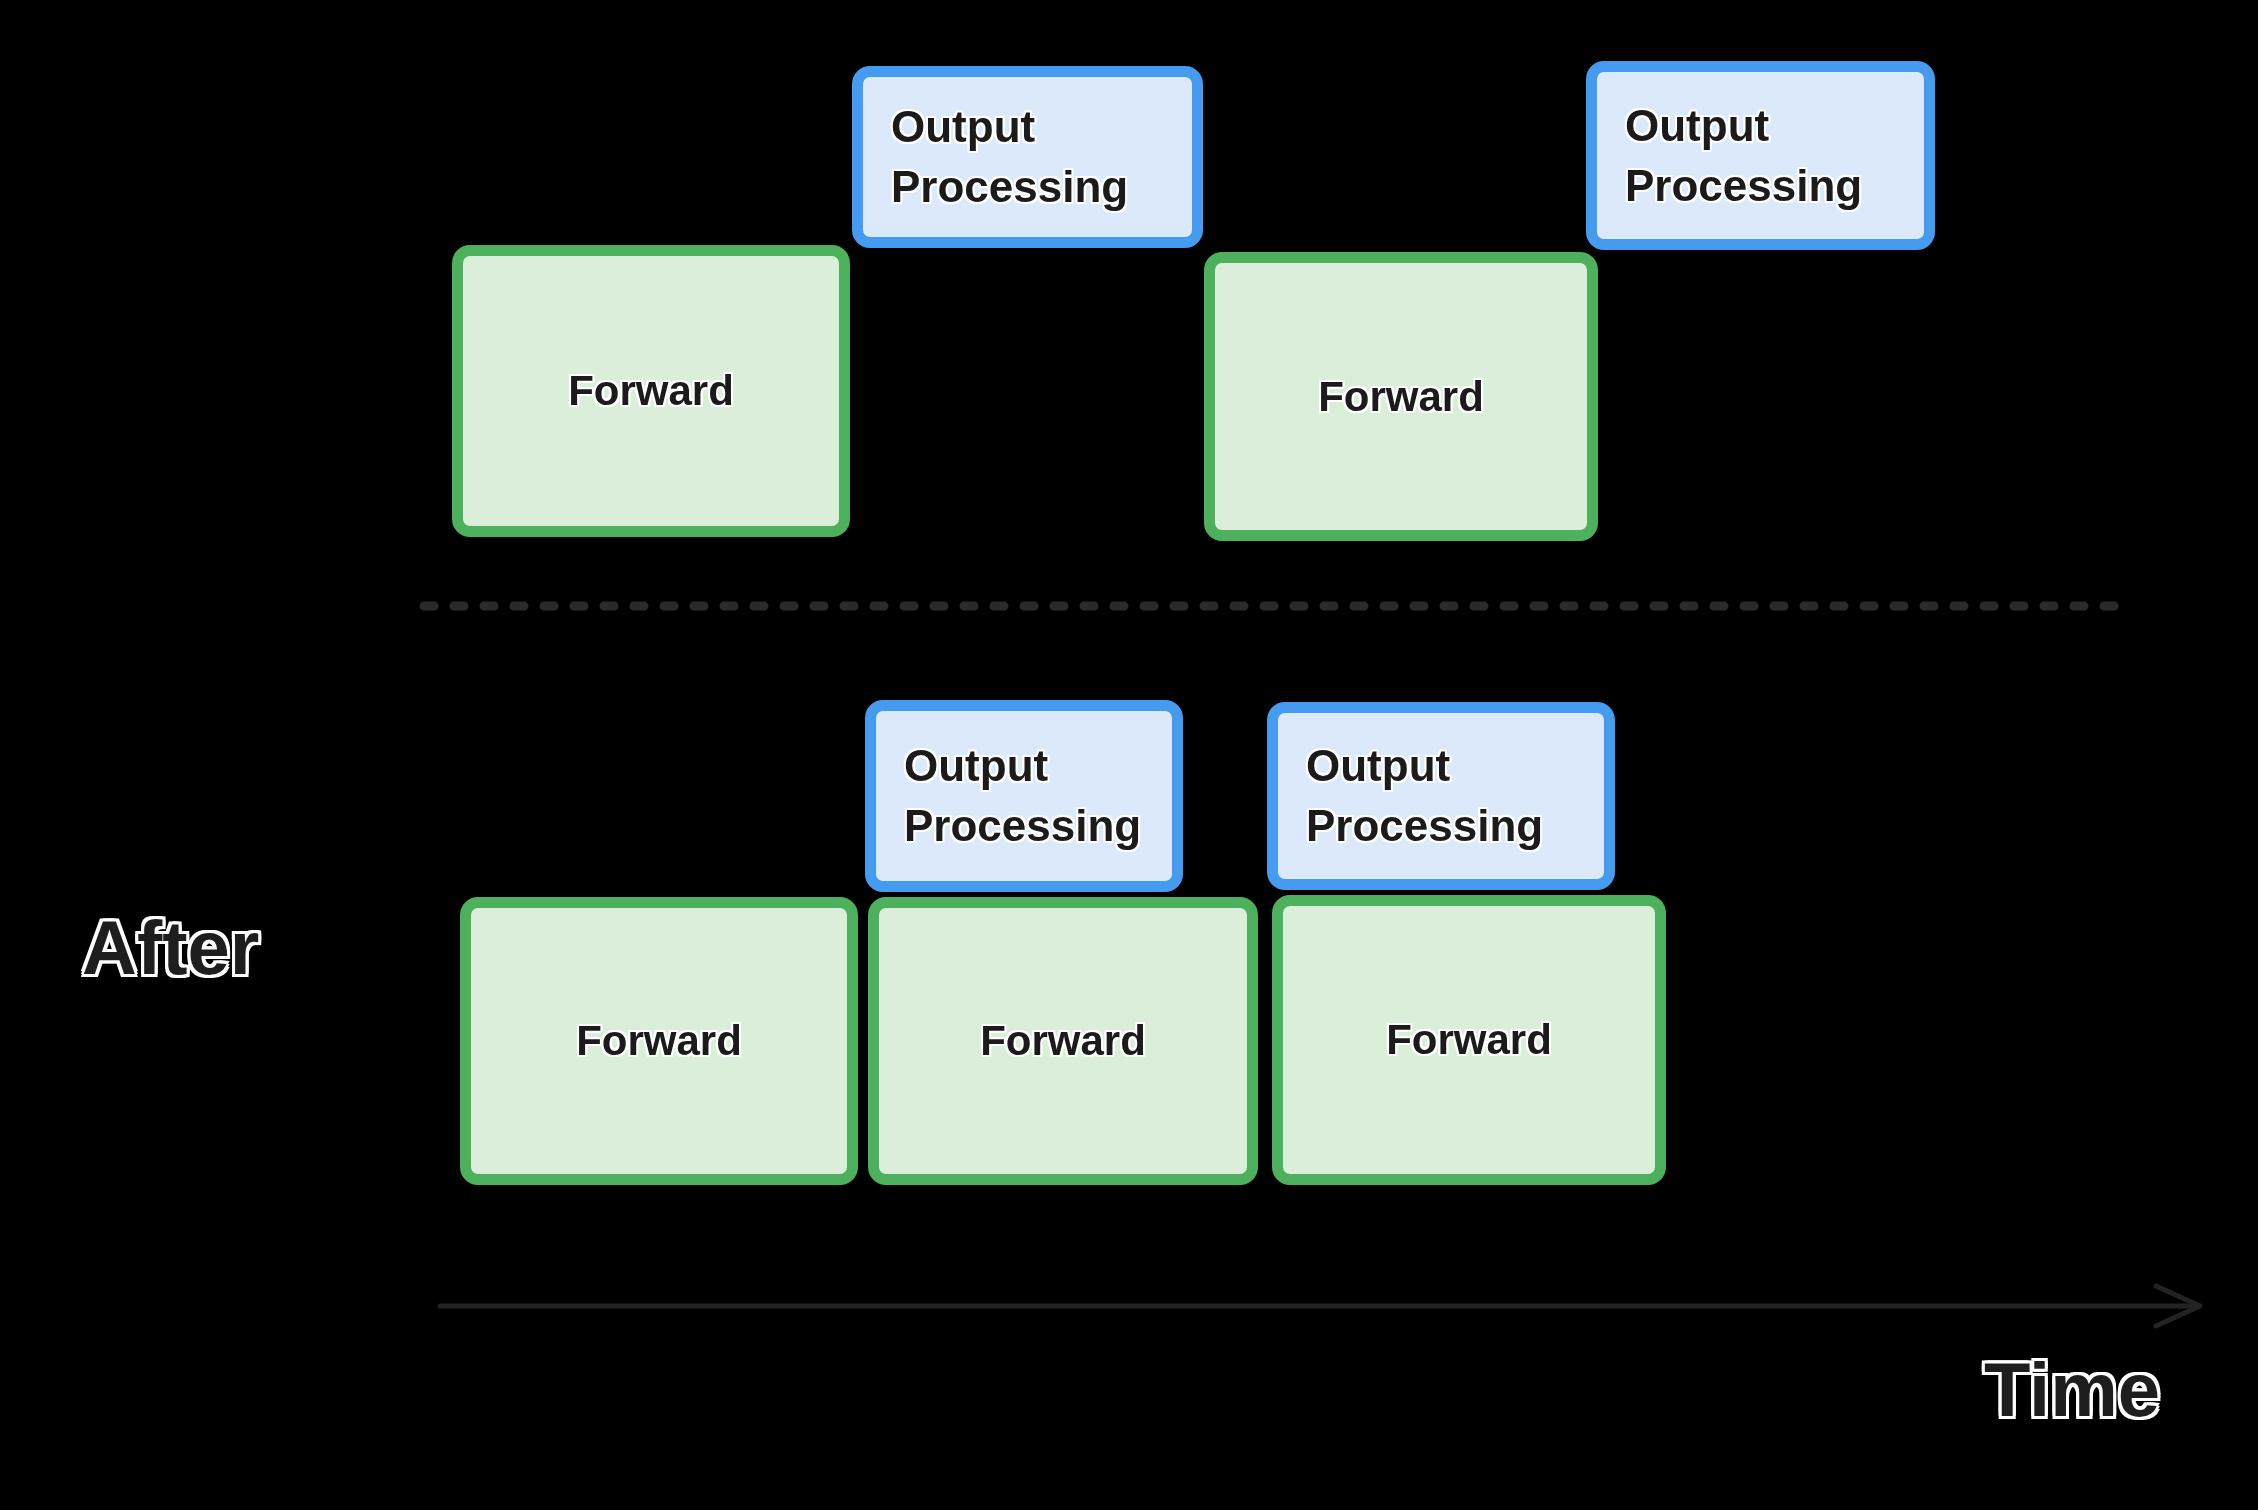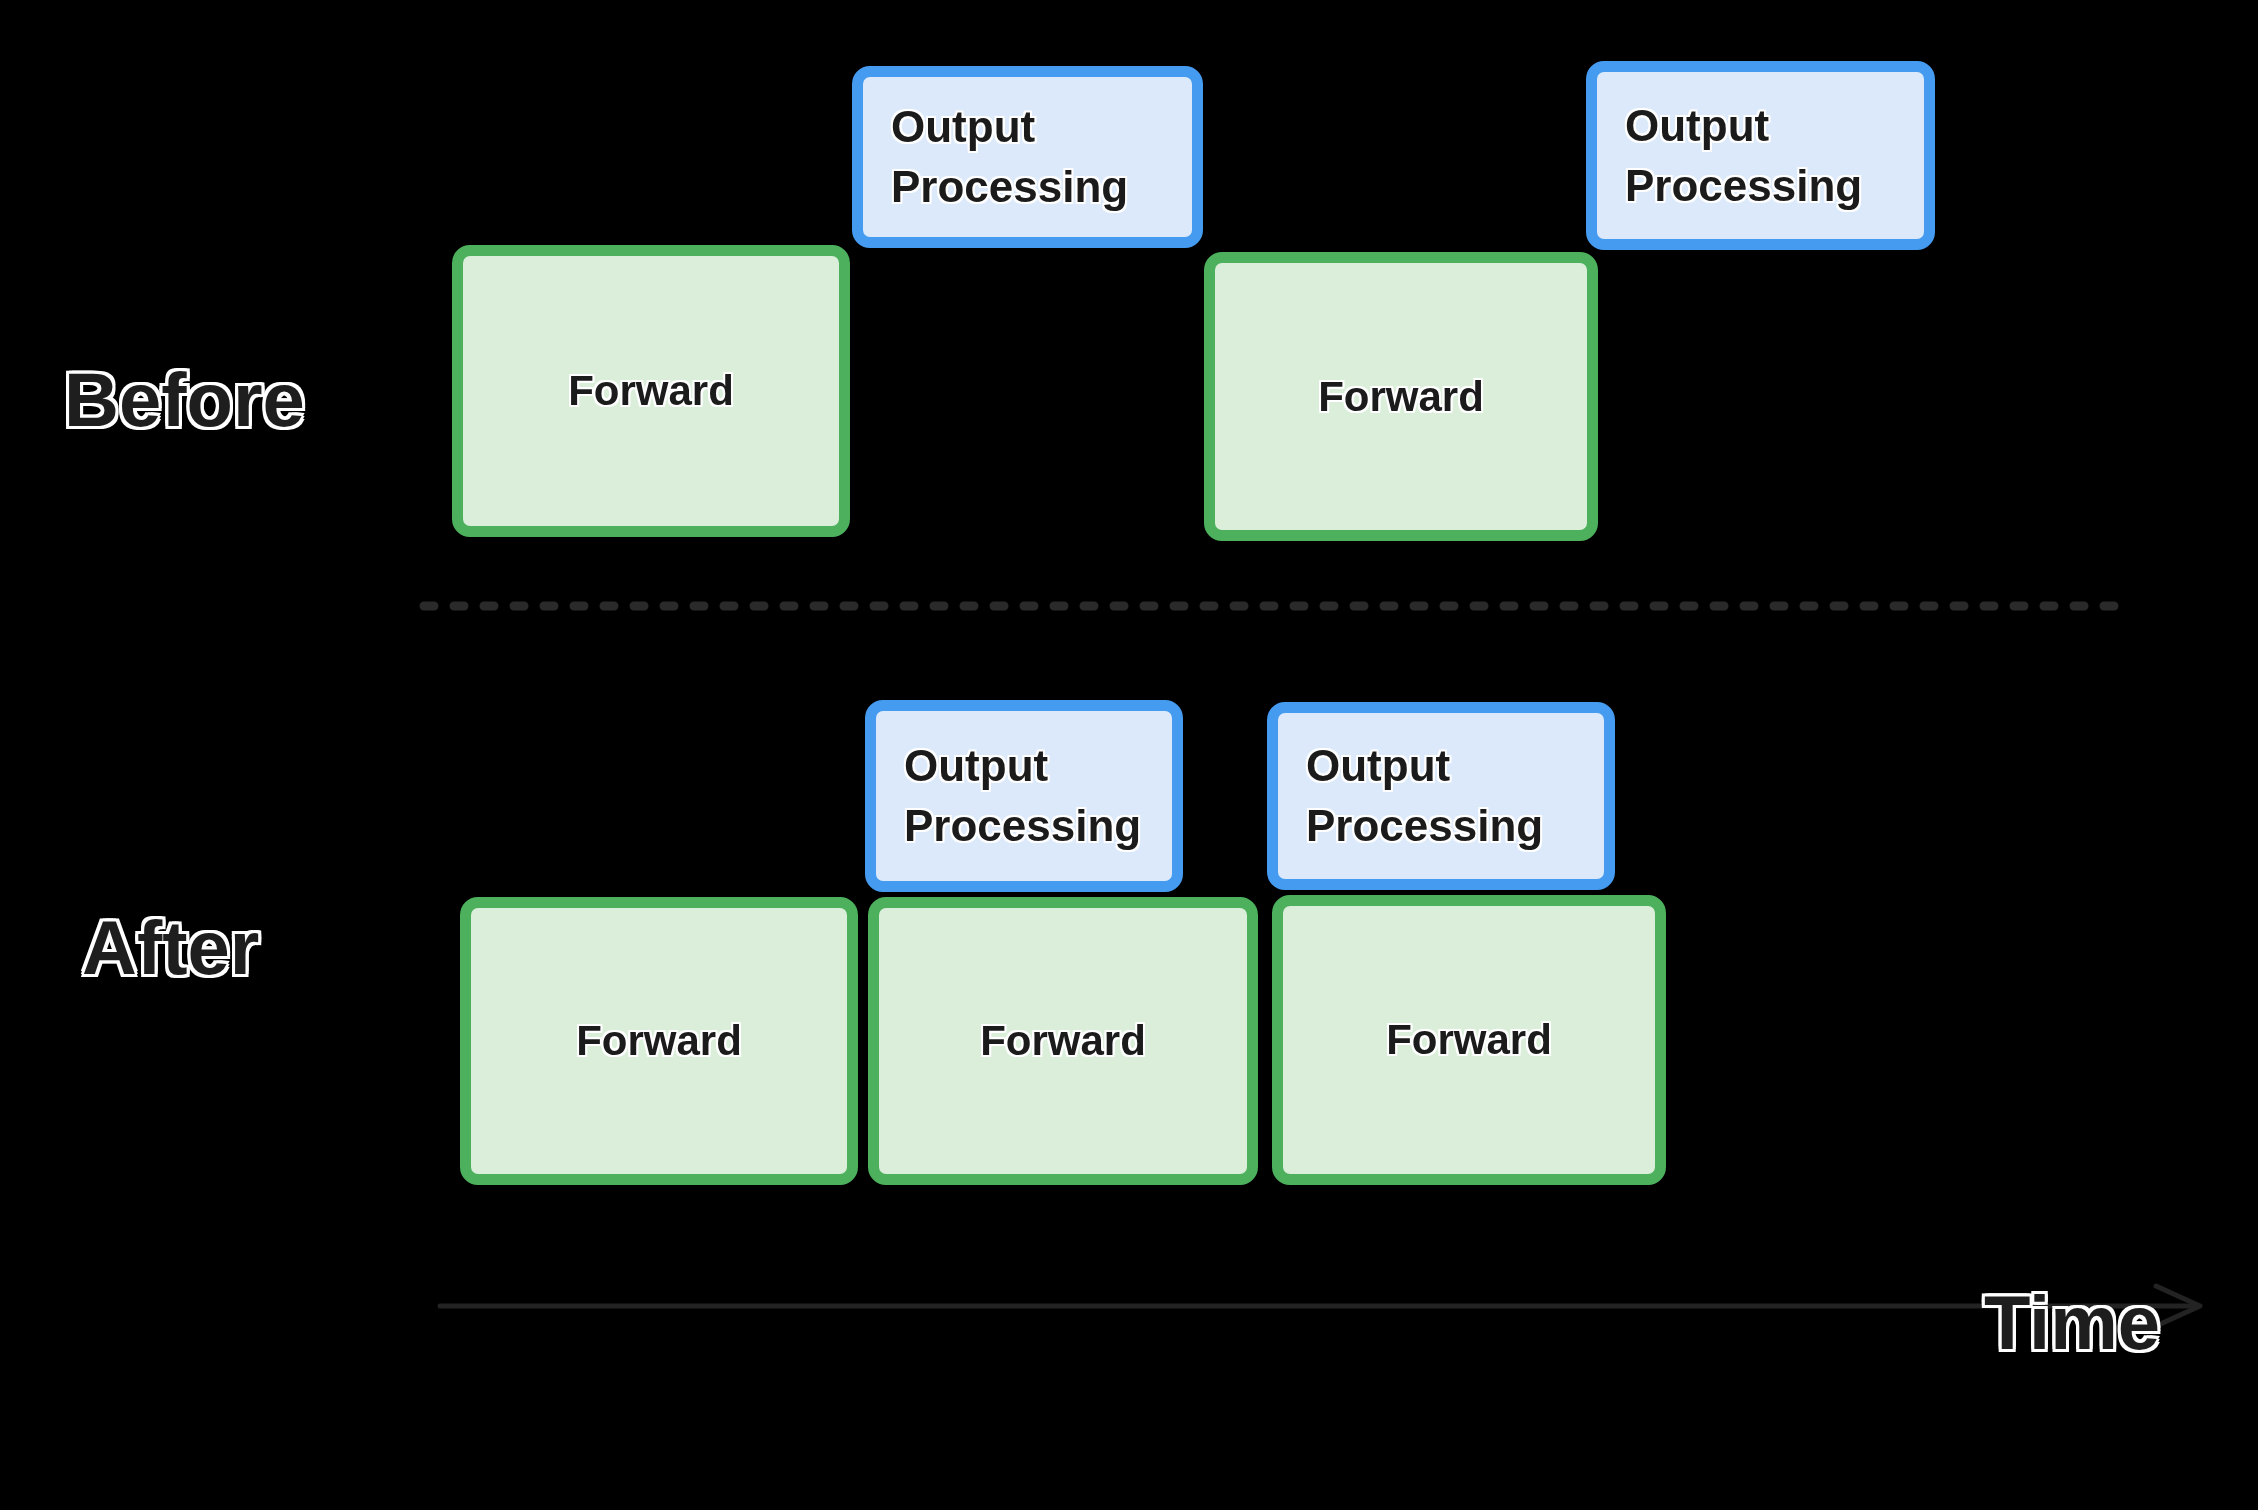--- a/index.html
+++ b/index.html
@@ -21,21 +21,21 @@
     color: var(--label-text, #1e1e1e);
     text-shadow:
       -3px -3px 0 var(--label-outline, #fff),  3px -3px 0 var(--label-outline, #fff),
       -3px  3px 0 var(--label-outline, #fff),  3px  3px 0 var(--label-outline, #fff),
       -3px  0   0 var(--label-outline, #fff),  3px  0   0 var(--label-outline, #fff),
        0   -3px 0 var(--label-outline, #fff),  0    3px 0 var(--label-outline, #fff);
     white-space: nowrap;
   }
   .label-before { left: 64px;  top: 362px; }
   .label-after  { left: 82px;  top: 910px; }
-  .label-time   { left: 1984px; top: 1285px; }
+  .label-time   { left: 1984px; top: 1352px; }
 
   
   .box {
     position: absolute;
     box-sizing: border-box;
     border-radius: 18px;
     display: flex;
     align-items: center;
     justify-content: center;
     text-align: left;
@@ -102,21 +102,20 @@
 <body>
 
 <div class="canvas">
 
   <svg class="overlay" viewBox="0 0 2258 1510">
     <line class="divider-line" x1="424" y1="606" x2="2122" y2="606"></line>
     <line class="axis-line" x1="440" y1="1306" x2="2196" y2="1306"></line>
     <path class="axis-head" d="M2156,1286 L2200,1306 L2156,1326"></path>
   </svg>
 
-  <div class="section-label label-before">Before</div>
   <div class="section-label label-after">After</div>
   <div class="section-label label-time">Time</div>
 
   <div class="box forward b-f1">
     <span>Forward</span>
   </div>
   <div class="box output b-op1">
     <span>Output Processing</span>
   </div>
   <div class="box forward b-f2">

